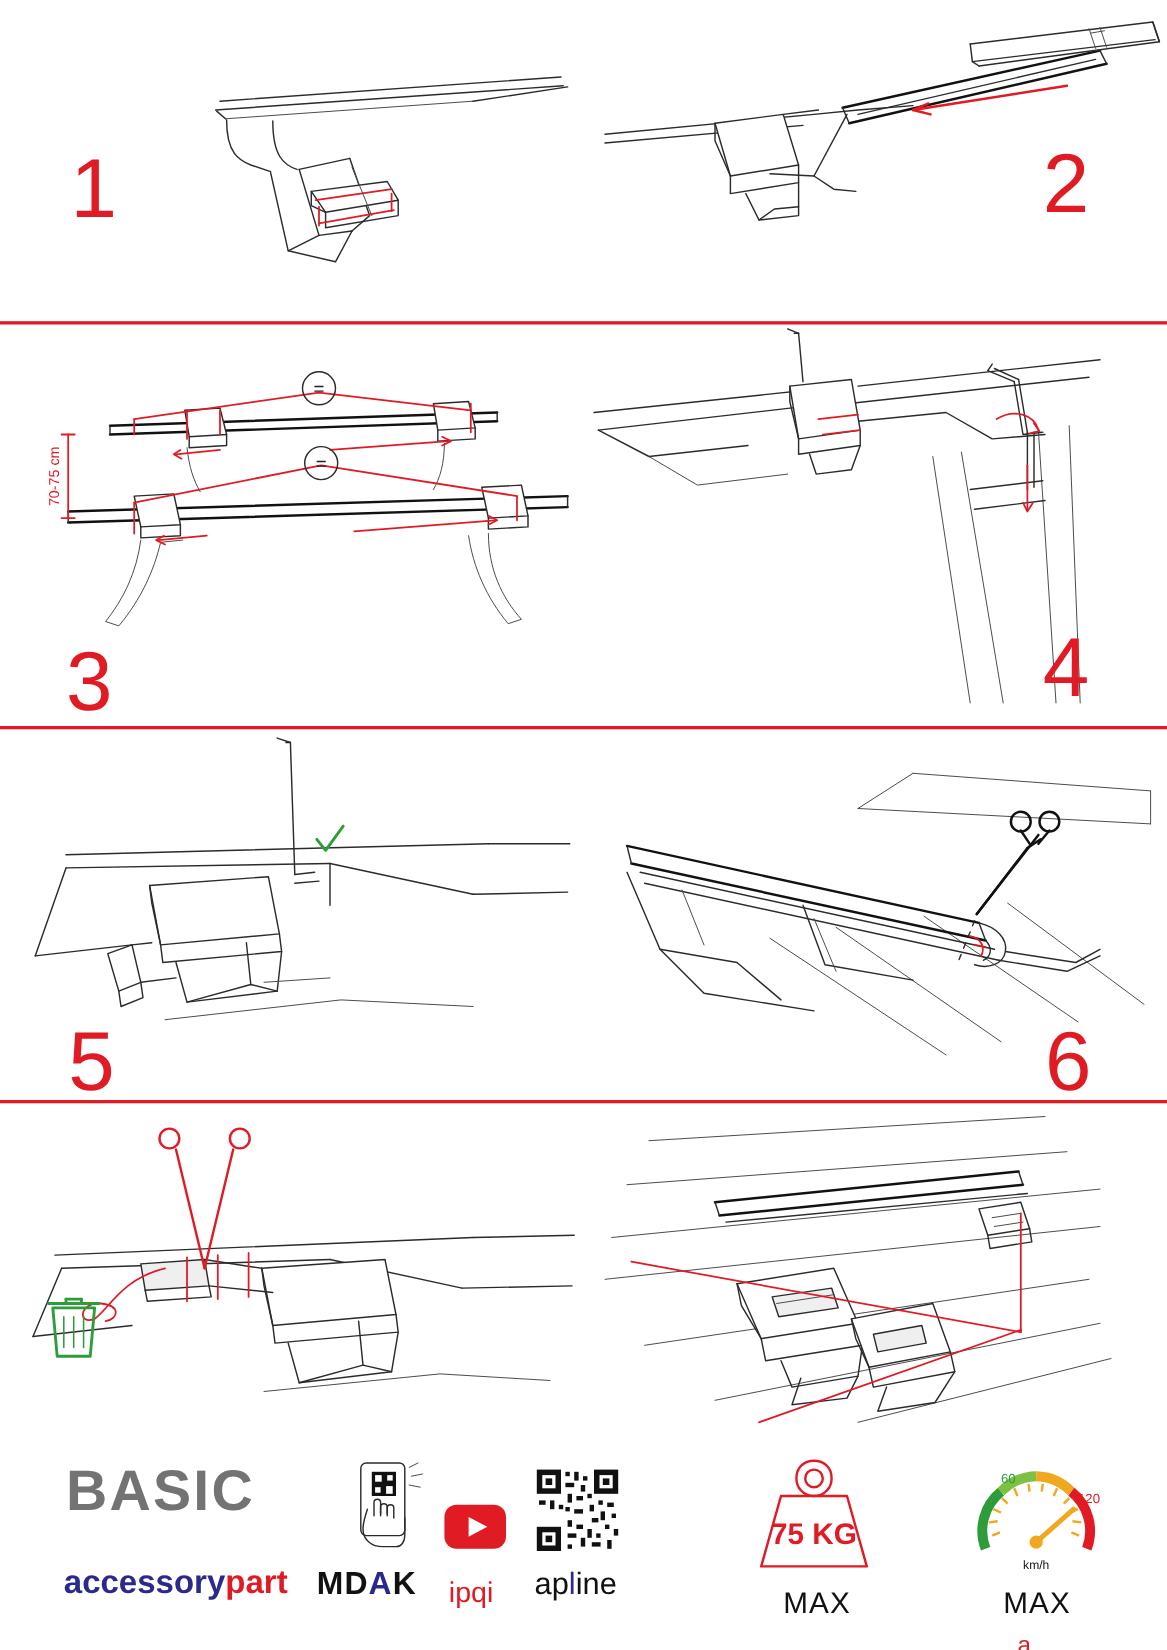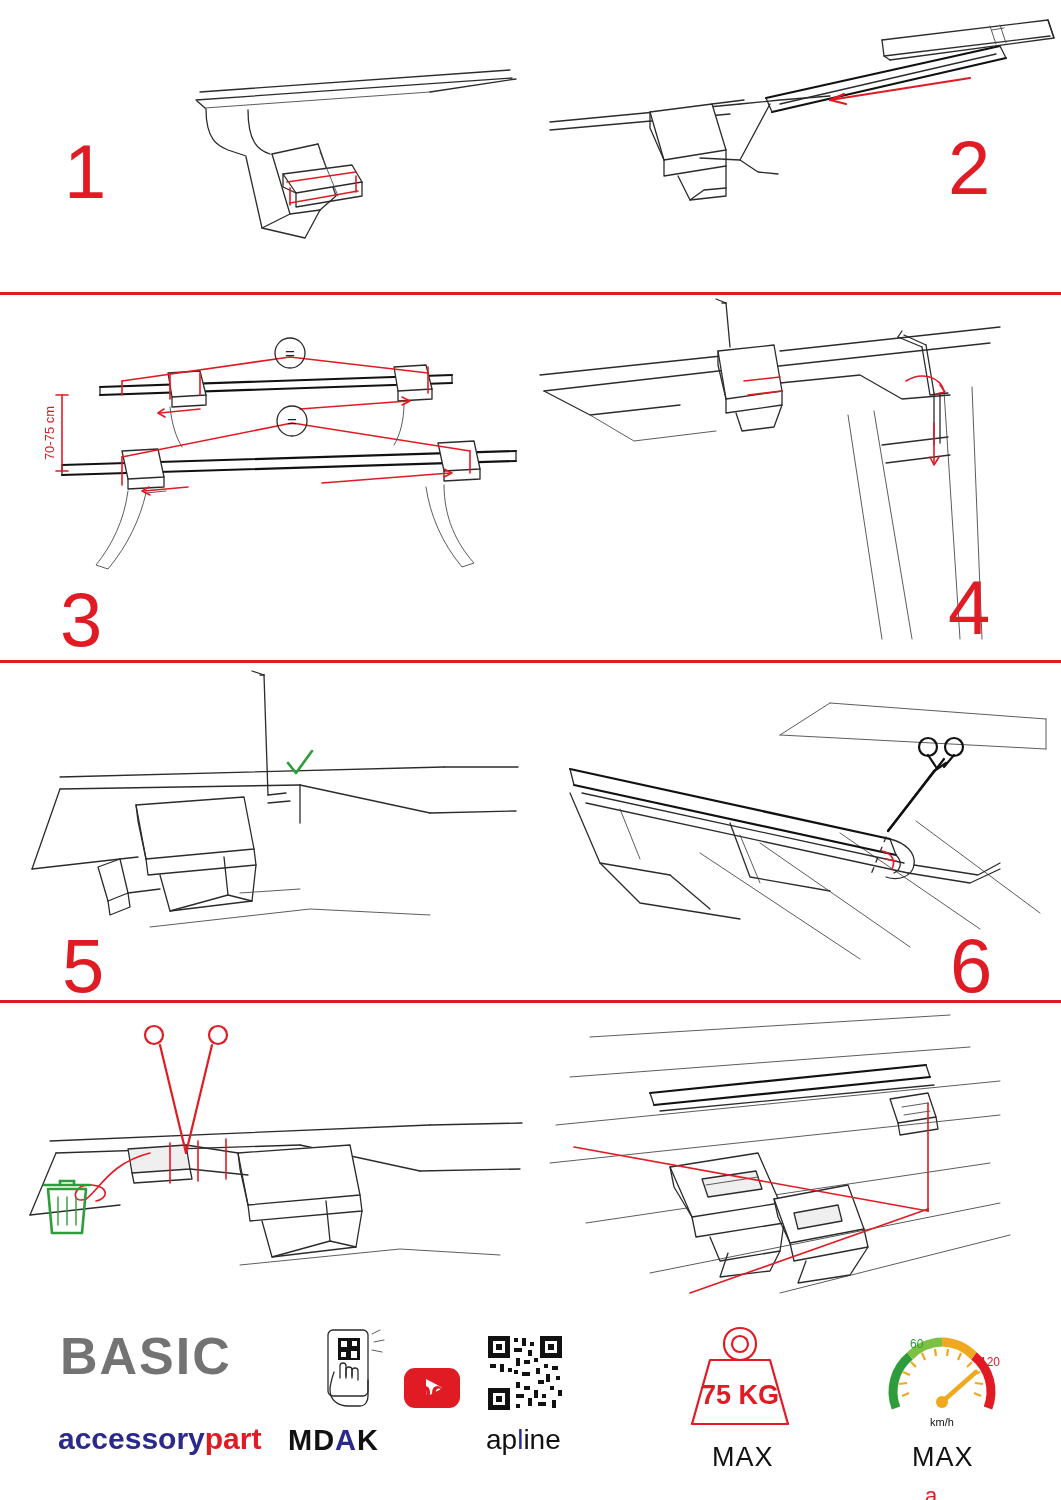--- a/index.html
+++ b/index.html
@@ -19,21 +19,21 @@
   .fill-g{fill:#efefef;}
   .dim-txt{font-size:13px;fill:#e01b24;font-family:"Liberation Sans",sans-serif;}
 
   
   .footer{position:absolute;left:0;top:1300px;width:1061px;height:200px;}
   .brand-basic{position:absolute;left:60px;top:1326px;font-family:"Liberation Sans",sans-serif;font-weight:700;font-size:52px;letter-spacing:2px;color:#737373;}
   .brand-accessory{position:absolute;left:58px;top:1422px;font-family:Liberation Sans, sans-serif;font-weight:700;font-size:30px;letter-spacing:0px;color:#2b2a8c;}
   .brand-accessory .part{color:#e01b24;}
   .lbl-mdak{position:absolute;left:288px;top:1424px;font-size:29px;font-weight:700;letter-spacing:1px;color:#111;}
   .lbl-mdak .v{color:#2b2a8c;}
-  .lbl-ipqi{position:absolute;left:408px;top:1376px;font-size:26px;color:#e01b24;font-weight:700;}
+  .lbl-ipqi{position:absolute;left:408px;top:1432px;font-size:26px;color:#e01b24;font-weight:400;}
   .lbl-apline{position:absolute;left:486px;top:1424px;font-size:28px;font-weight:400;color:#111;text-align:right;}
   .lbl-apline .l{color:#2b2a8c;}
   .max-lbl{position:absolute;font-size:27px;color:#111;letter-spacing:1px;}
   .kg-txt{font-size:27px;fill:#e01b24;font-family:"Liberation Sans",sans-serif;font-weight:700;}
   .kmh{font-size:11px;fill:#111;font-family:"Liberation Sans",sans-serif;}
   .spd-num{font-size:12px;font-family:"Liberation Sans",sans-serif;}
   .letter-a{position:absolute;font-size:22px;color:#e01b24;font-family:"Liberation Sans",sans-serif;}
 </style>
 </head>
 <body>

